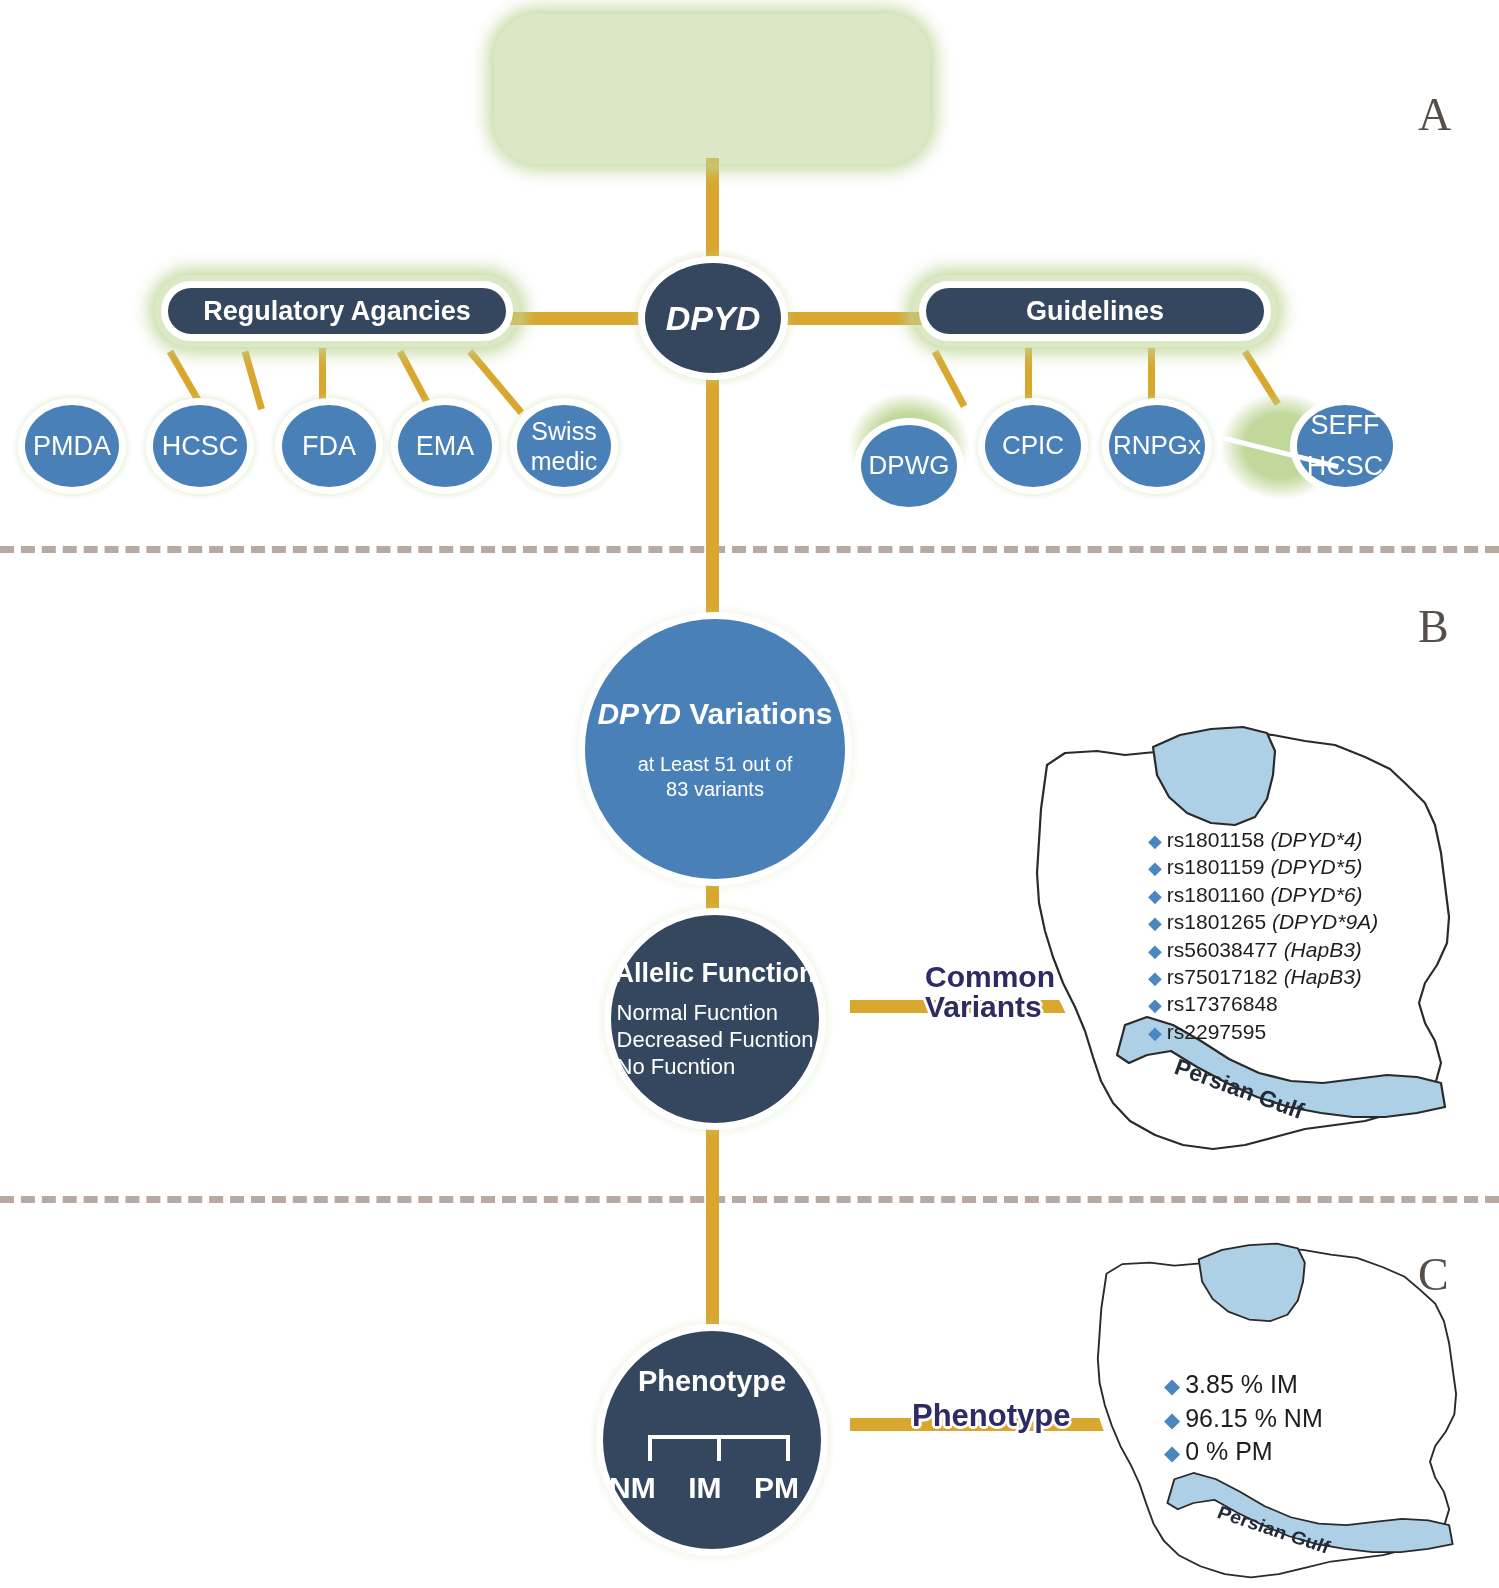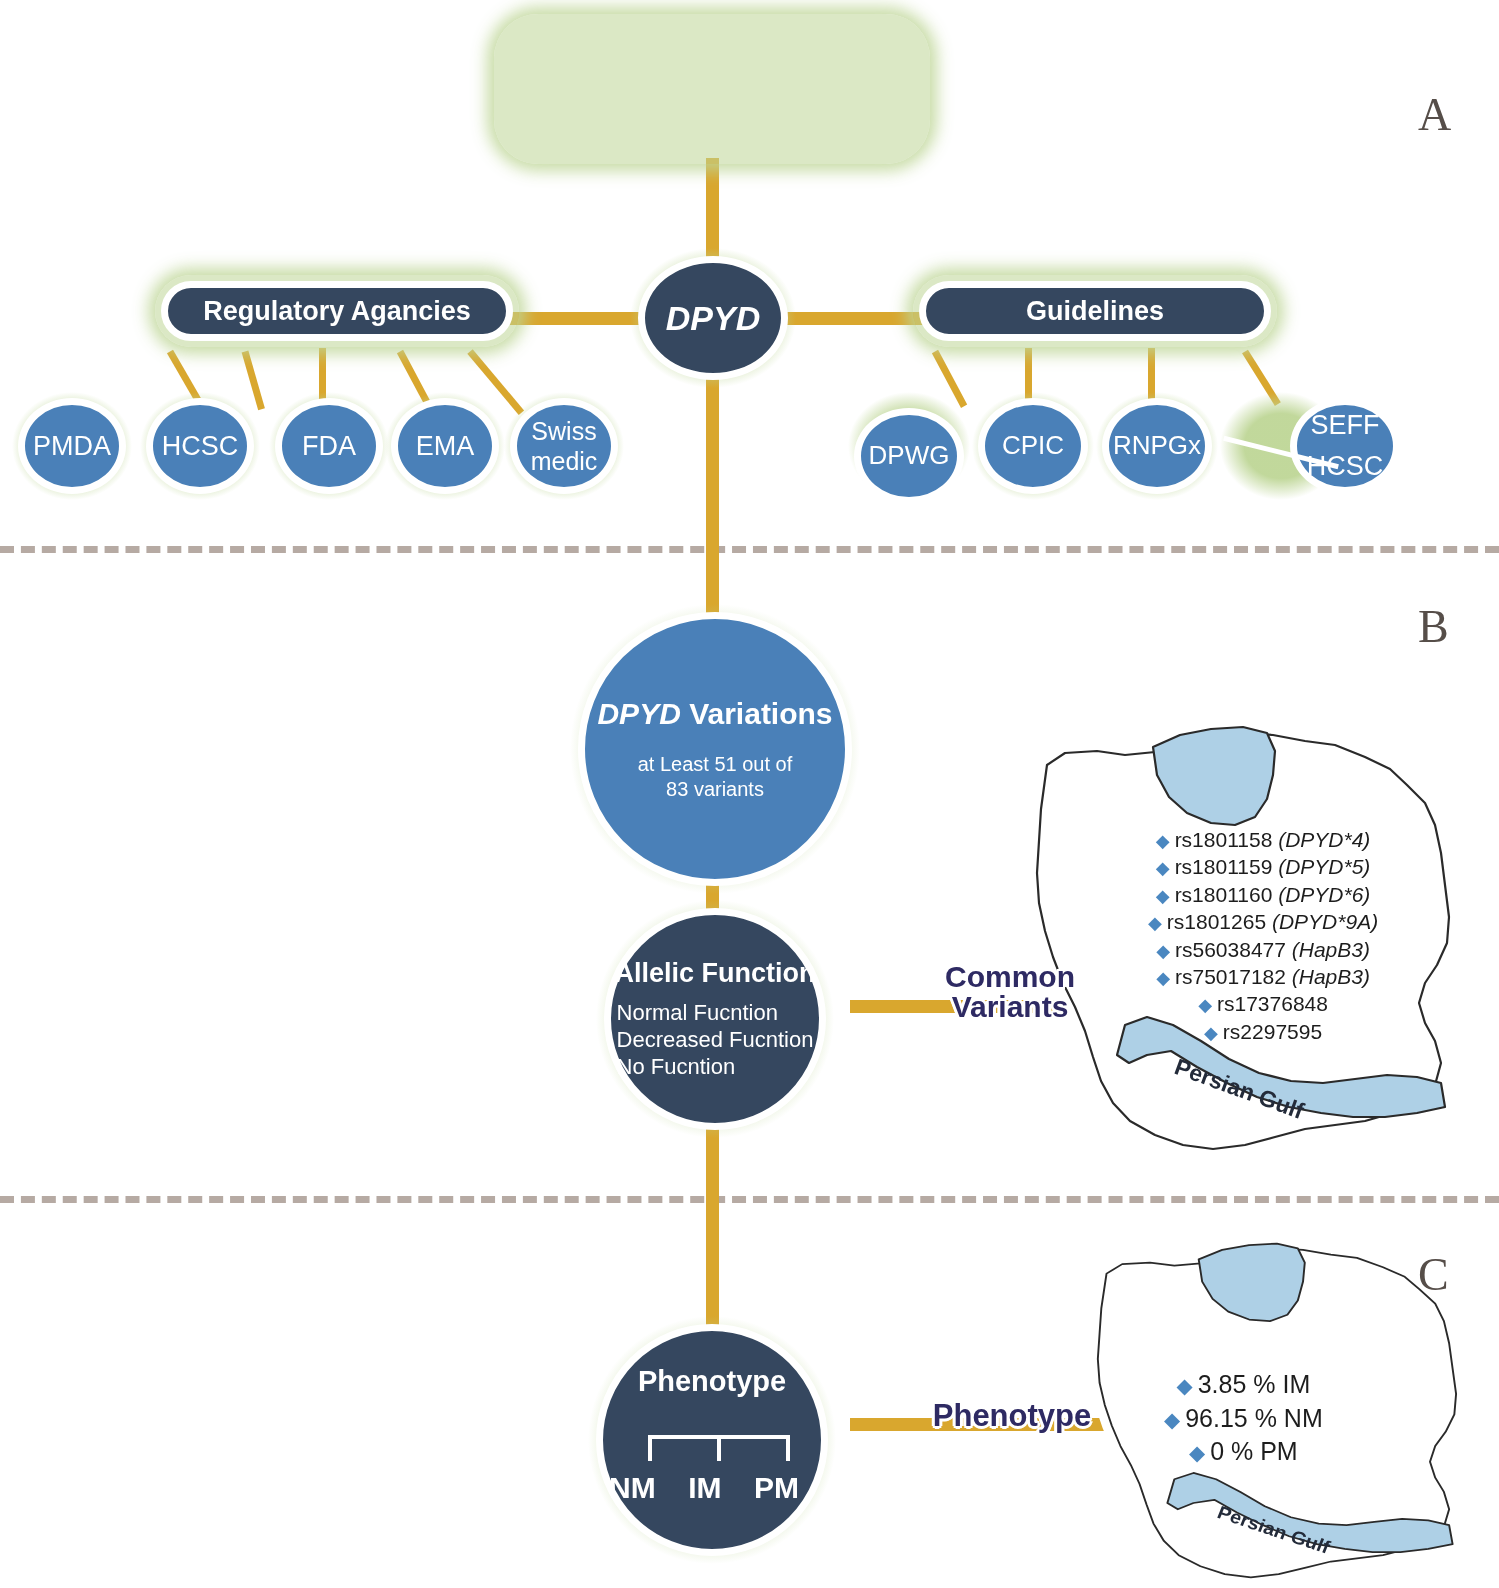--- a/index.html
+++ b/index.html
@@ -68,40 +68,39 @@
     color: #564e49;
     z-index: 6;
   }
 
   
   .edge-label {
     position: absolute;
     z-index: 5;
     color: #2e2a63;
     font-weight: bold;
-    text-align: center;
     line-height: 1.0;
     text-shadow:
       -2px -2px 0 #fff,  2px -2px 0 #fff,
       -2px  2px 0 #fff,  2px  2px 0 #fff,
       -3px 0 0 #fff, 3px 0 0 #fff, 0 -3px 0 #fff, 0 3px 0 #fff;
   }
 
   
   .map-wrap { position: absolute; z-index: 4; }
   .map-wrap svg { display: block; width: 100%; height: 100%; }
   .map-list {
     position: absolute;
     z-index: 6;
     font-size: 21px;
     color: #1d1d1d;
     line-height: 1.30;
     white-space: nowrap;
   }
-  .map-list .row { display: block; text-align: center; }
+  .map-list .row { display: block; }
   .map-list .dia { color: #4a87c0; font-size: 18px; margin-right: 5px; }
   .map-list .alle { font-style: italic; }
   .pheno-list { font-size: 25px; line-height: 1.34; }
   .pheno-list .dia { font-size: 21px; }
 
   
   .bracket { position: absolute; z-index: 6; }
   .bracket .bar { position: absolute; background: #ffffff; }
   .bracket-labels {
     position: absolute; z-index: 6;
@@ -186,21 +185,21 @@
     <span class="n-sub" style="font-size:25px;">Swiss</span>
     <span class="n-sub" style="font-size:25px;">medic</span>
   </div>
 
   <div class="glow-rect" style="left:913px; top:275px; width:364px; height:72px; border-radius:36px;"></div>
   <div class="node rounded navy" style="left:919px; top:281px; width:352px; height:60px; border-radius:30px;">
     <span class="n-title" style="font-size:27px;">Guidelines</span>
   </div>
 
   <div class="glow" style="left:848px; top:392px; width:122px; height:108px;"></div>
-  <div class="node circle blue" style="left:854px; top:408px; width:110px; height:96px;text-align:center;">
+  <div class="node circle blue" style="left:854px; top:418px; width:110px; height:96px;text-align:center;">
     <span class="n-sub" style="font-size:26px;">DPWG</span>
   </div>
 
   <div class="glow" style="left:972px; top:392px; width:122px; height:108px;"></div>
   <div class="node circle blue" style="left:978px; top:398px; width:110px; height:96px;">
     <span class="n-sub" style="font-size:26px;">CPIC</span>
   </div>
 
   <div class="glow" style="left:1096px; top:392px; width:122px; height:108px;"></div>
   <div class="node circle blue" style="left:1102px; top:398px; width:110px; height:96px;">

